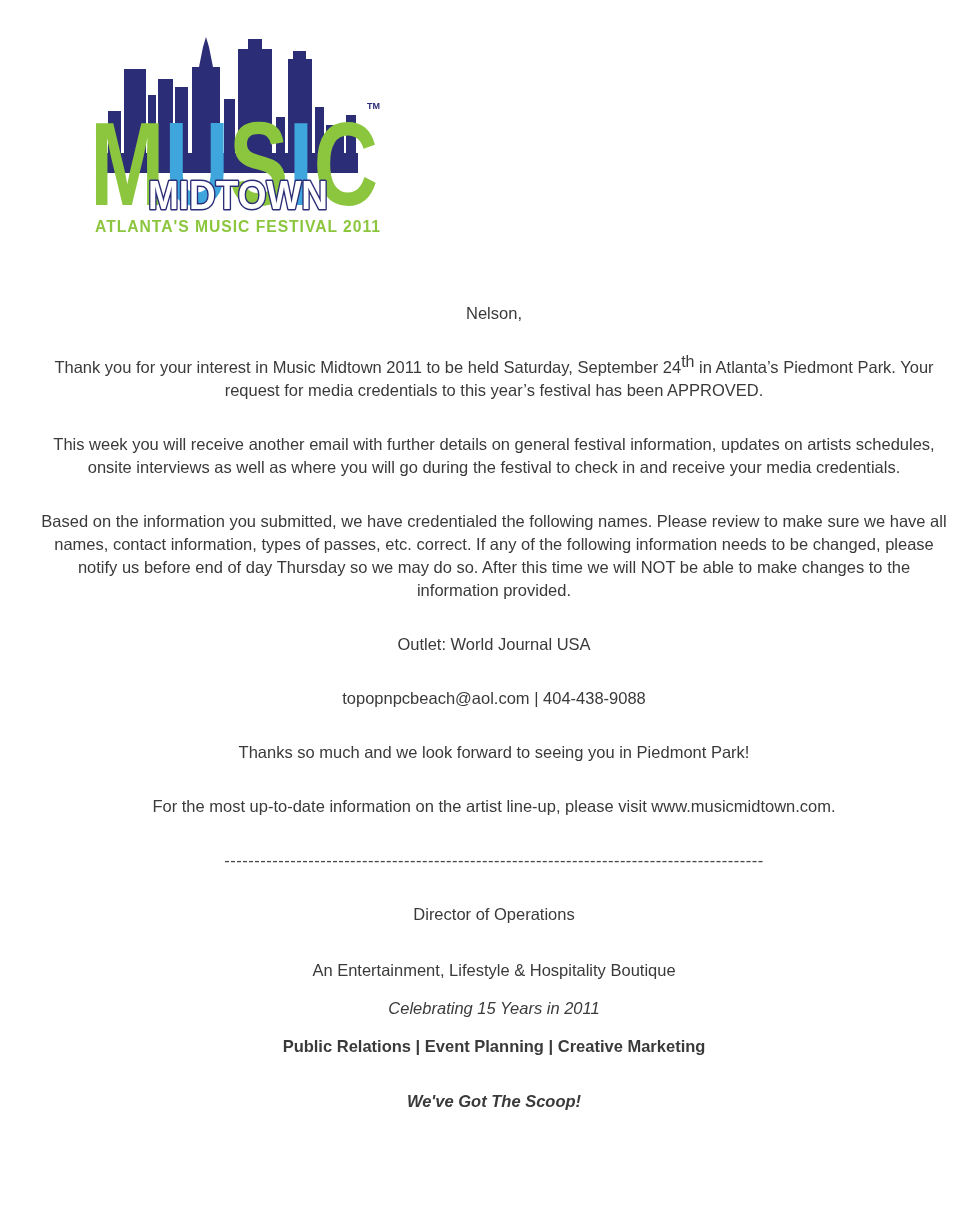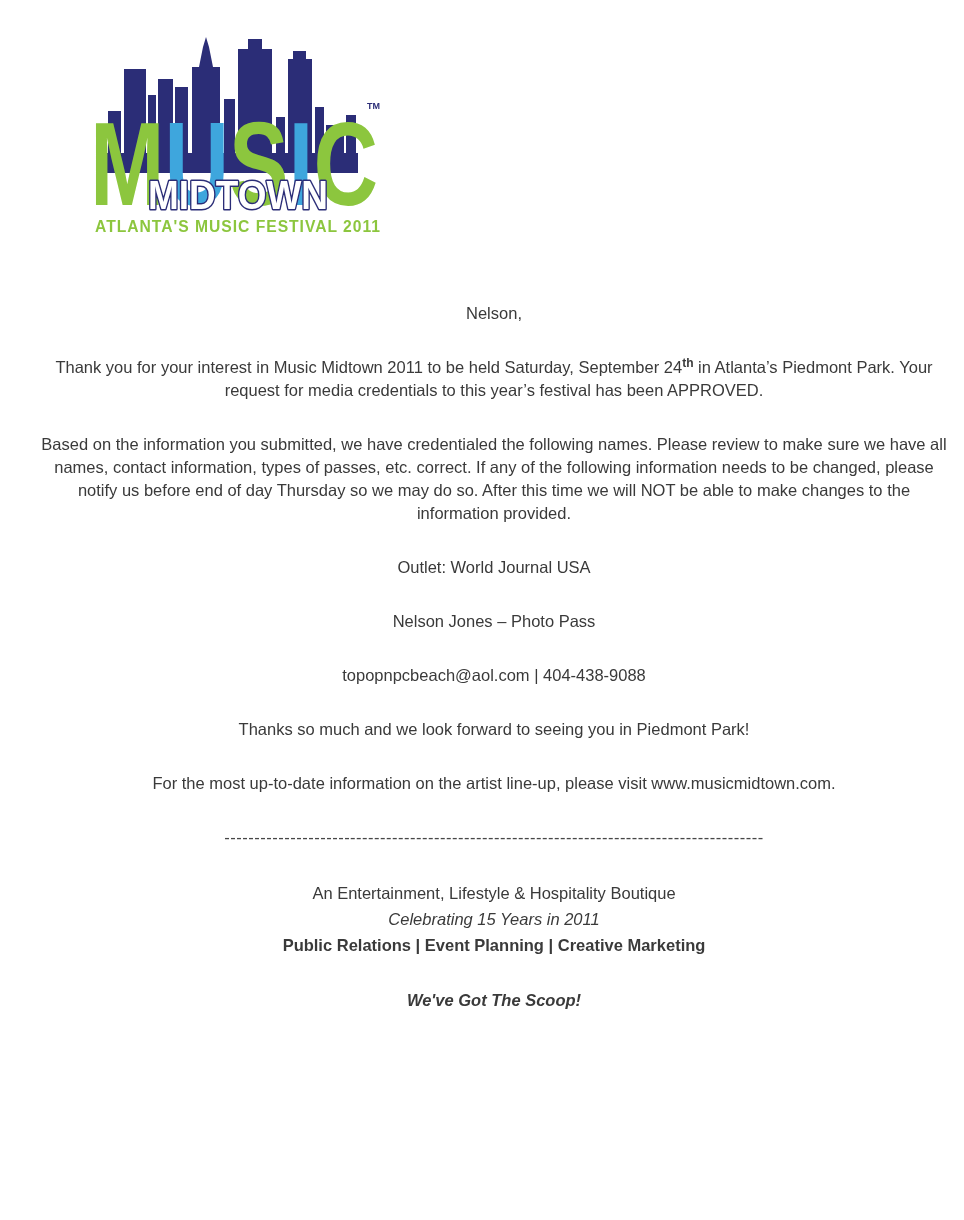--- a/index.html
+++ b/index.html
@@ -21,24 +21,24 @@
   }
   .tagline-word{font-family:"Liberation Sans",sans-serif;font-weight:bold;letter-spacing:1px;}
   .tm-mark{font-family:"Liberation Sans",sans-serif;font-weight:bold;font-size:9px;}
   .content{
     position:absolute;left:36px;top:290px;width:916px;
     font-size:16.5px;line-height:23px;
   }
   .content p{margin:12px 0 31px 0;}
   .content strong{font-weight:normal;}
   .content em{font-style:italic;}
-  sup{font-size:12px;line-height:0;vertical-align:super;font-weight:bold;}
+  sup{font-size:16px;line-height:0;vertical-align:super;}
   .sep{letter-spacing:.5px;color:#474747;}
   .sig-block{margin:0 0 31px 0;}
-  .sig-block p{margin:0;line-height:26px;}
+  .sig-block p{margin:12px;line-height:26px;}
   .it{font-style:italic;}
   .bd{font-weight:bold;}
 </style>
 </head>
 <body>
 
 <div class="page">
 
   <div class="logo">
     <svg viewBox="0 0 300 212" width="300" height="212">
@@ -66,36 +66,37 @@
       <text class="tm-mark" x="279" y="76" fill="#2b2d77">TM</text>
     </svg>
   </div>
 
   <div class="content">
 
     <p>Nelson,</p>
 
     <p><span>Thank you for your interest in Music Midtown 2011 to be held Saturday, September 24</span><sup>th</sup><span> in Atlanta’s Piedmont Park. Your request for media credentials to this year’s festival has been </span><strong>APPROVED</strong><span>.</span></p>
 
+    <p>This week you will receive another email with further details on general festival information, updates on artists schedules, onsite interviews as well as where you will go during the festival to check in and receive your media credentials.</p>
 
     <p><span>Based on the information you submitted, we have credentialed the following names. Please review to make sure we have all names, contact information, types of passes, etc. correct. </span><strong>If any of the following information needs to be changed, please notify us before end of day Thursday so we may do so</strong><span>. After this time we will NOT be able to make changes to the information provided.</span></p>
 
     <p>Outlet: World Journal USA</p>
 
-    <p>Nelson Jones – Photo Pass</p>
 
     <p>topopnpcbeach@aol.com | 404-438-9088</p>
 
     <p>Thanks so much and we look forward to seeing you in Piedmont Park!</p>
 
     <p>For the most up-to-date information on the artist line-up, please visit www.musicmidtown.com.</p>
 
     <p class="sep">------------------------------------------------------------------------------------------</p>
 
 
+    <p>Director of Operations</p>
 
     <div class="sig-block">
       <p>An Entertainment, Lifestyle &amp; Hospitality Boutique</p>
       <p class="it">Celebrating 15 Years in 2011</p>
       <p class="bd">Public Relations | Event Planning | Creative Marketing</p>
     </div>
 
     <p class="bd it">We've Got The Scoop!</p>
 
   </div>

